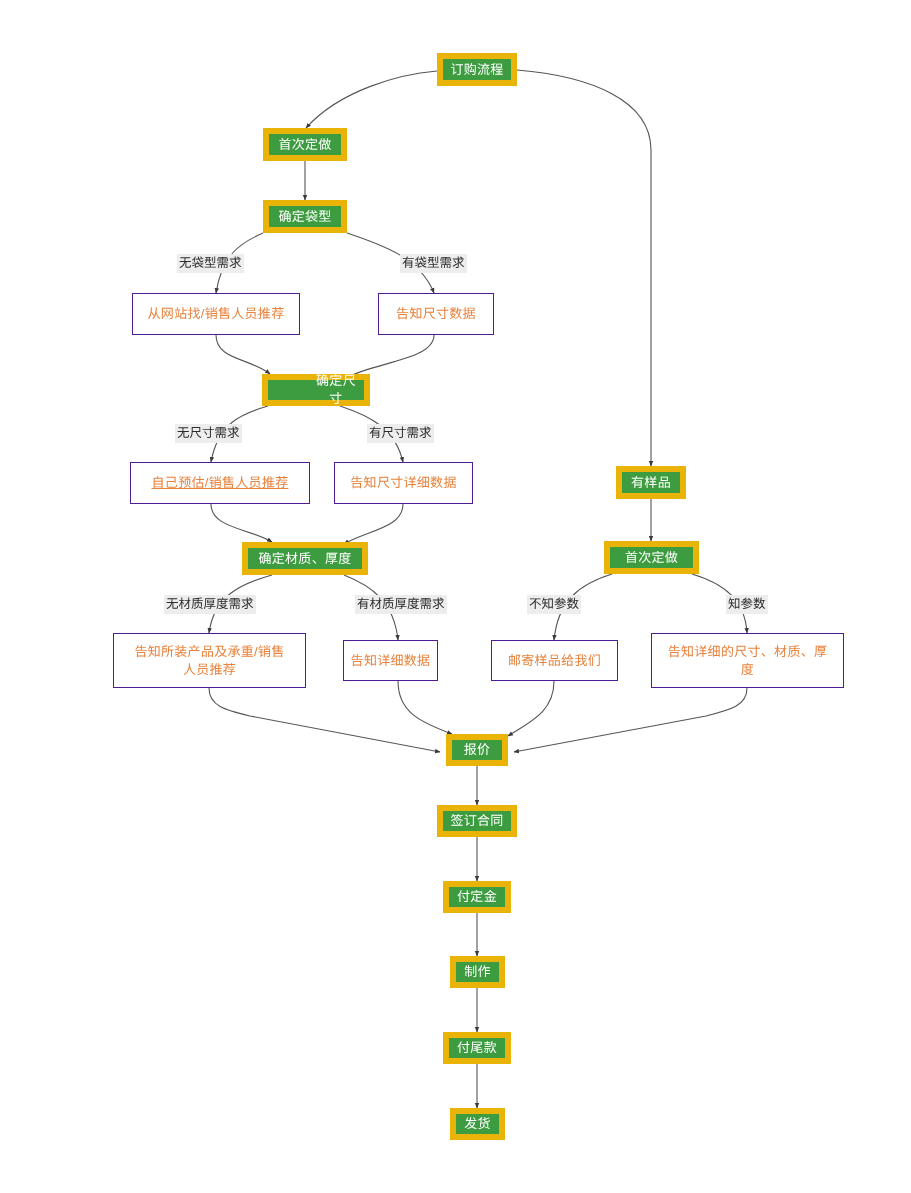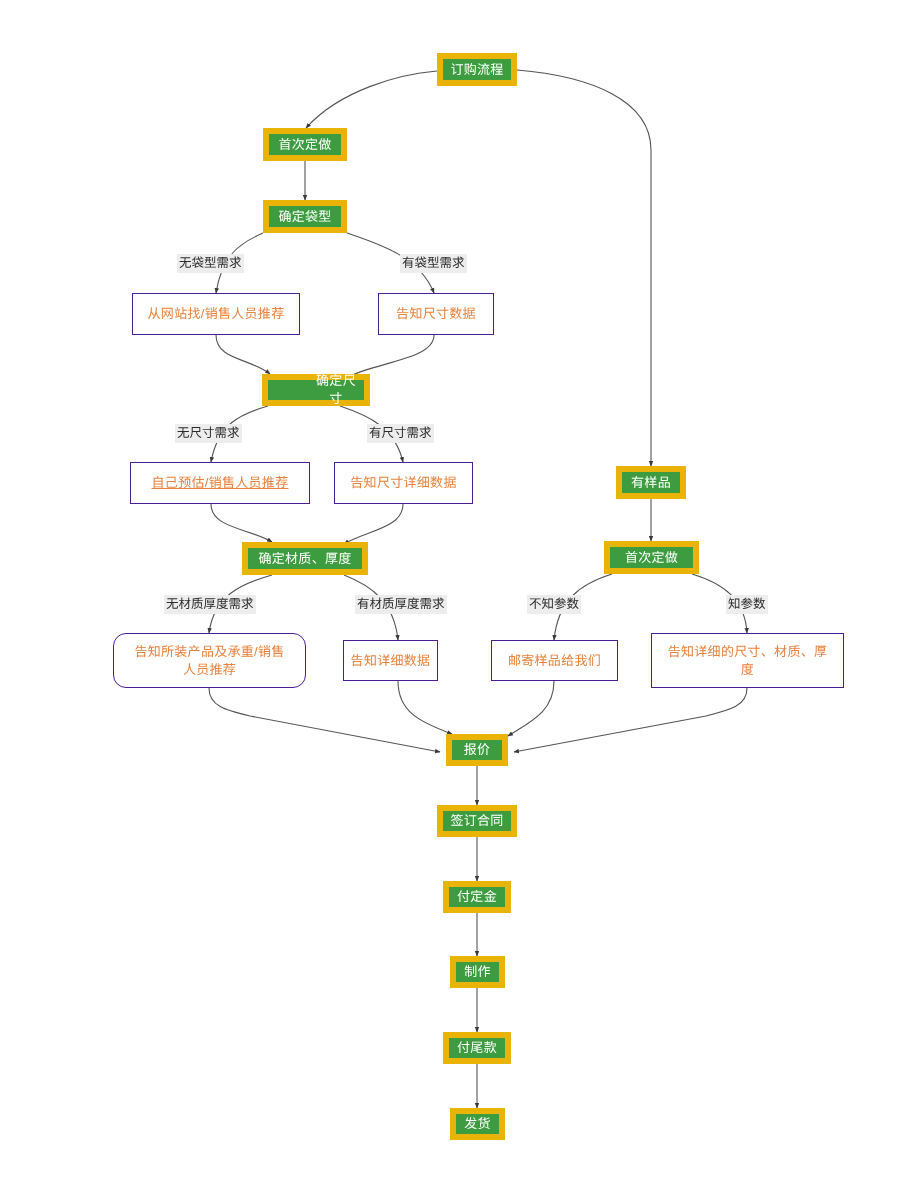--- a/index.html
+++ b/index.html
@@ -156,21 +156,21 @@
   </div>
   <div class="node process" style="left:242px;top:542px;width:126px;height:33px;">
     <span class="label">确定材质、厚度</span>
   </div>
   <div class="node process" style="left:616px;top:466px;width:70px;height:33px;">
     <span class="label">有样品</span>
   </div>
   <div class="node process" style="left:604px;top:541px;width:95px;height:33px;">
     <span class="label">首次定做</span>
   </div>
-  <div class="node data" style="left:113px;top:633px;width:193px;height:55px;border-radius:13px;">
+  <div class="node data" style="left:113px;top:633px;width:193px;height:55px;">
     <span class="label">告知所装产品及承重/销售
 人员推荐</span>
   </div>
   <div class="node data" style="left:343px;top:640px;width:95px;height:41px;">
     <span class="label">告知详细数据</span>
   </div>
   <div class="node data" style="left:491px;top:640px;width:127px;height:41px;">
     <span class="label">邮寄样品给我们</span>
   </div>
   <div class="node data" style="left:651px;top:633px;width:193px;height:55px;">

